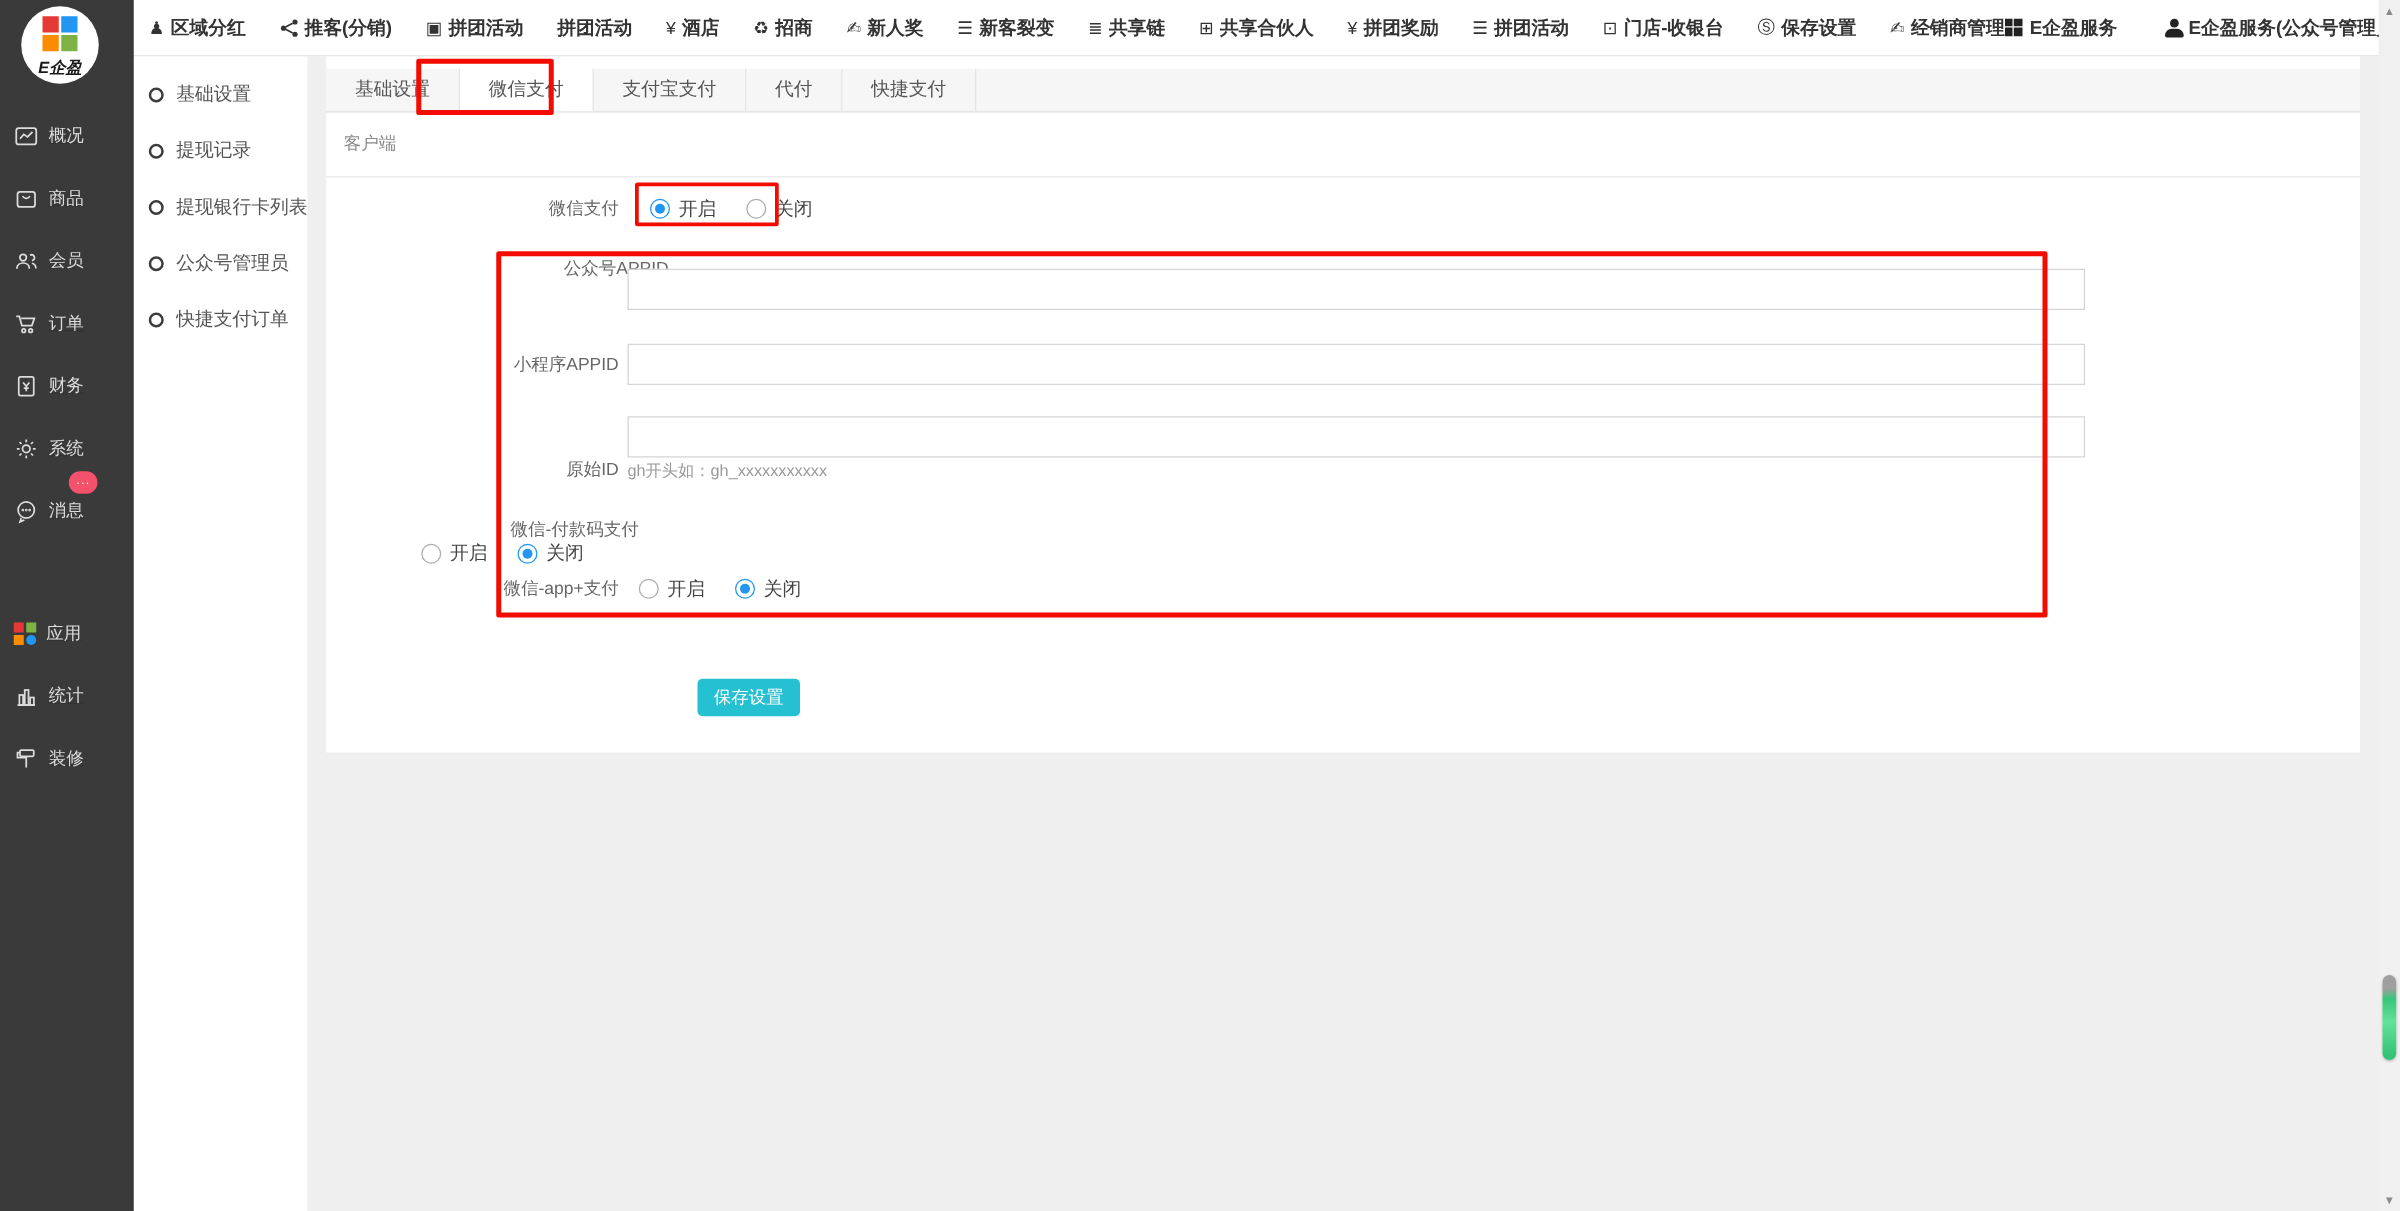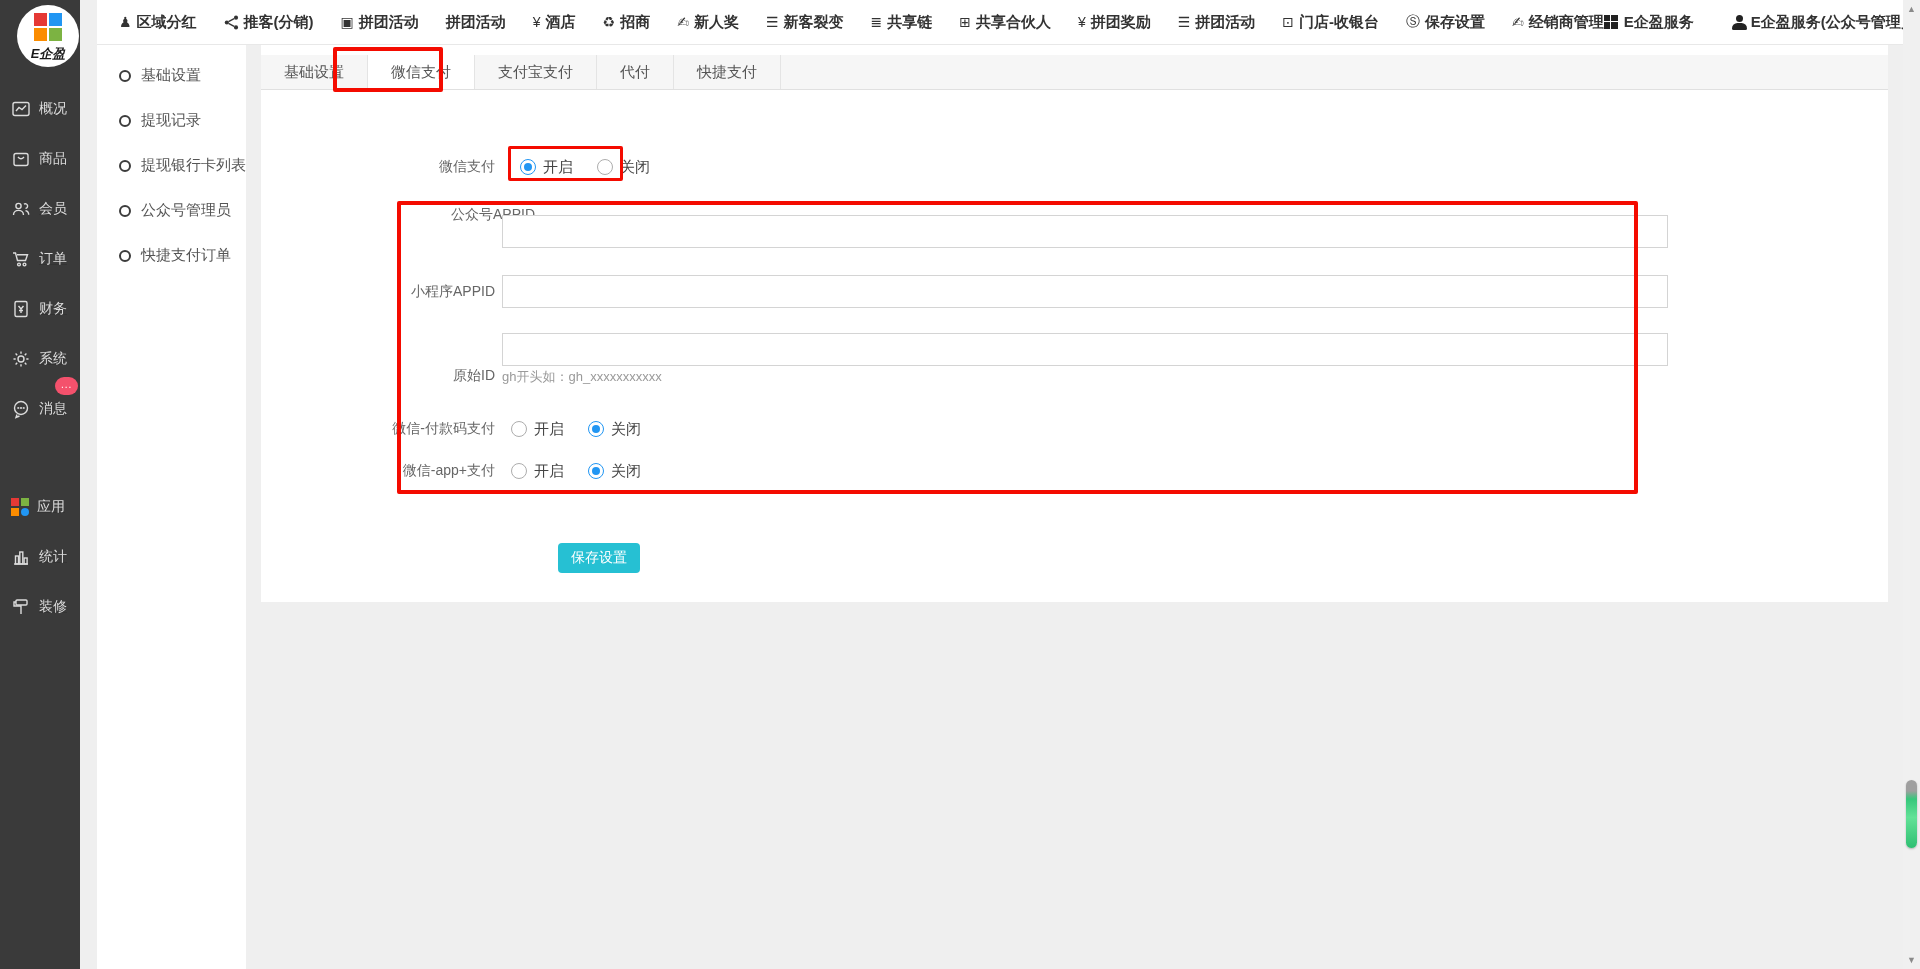--- a/index.html
+++ b/index.html
@@ -19,21 +19,21 @@
   .scroll-arrow { position:absolute; left:0; width:17px; text-align:center; color:#8a8a8a; font-size:9px; line-height:14px; }
   .scroll-arrow.up { top:2px; }
   .scroll-arrow.down { bottom:2px; }
   .scroll-thumb {
     position:absolute; left:3px; top:780px; width:11px; height:68px; border-radius:6px;
     background:linear-gradient(180deg,#9f9f9f 0%,#9f9f9f 16%,#37c77b 28%,#62e297 55%,#2fbf72 100%);
     box-shadow:0 1px 2px rgba(0,0,0,.25);
   }
   
   .sidebar {
-    position:absolute; left:0; top:0; width:80px; height:969px;
+    position:absolute; left:0; top:0; width:107px; height:969px;
     background:#3a3a3a; z-index:30;
   }
   .logo-circle {
     position:absolute; left:17px; top:5px; width:62px; height:62px; border-radius:50%;
     background:#fff; overflow:hidden;
   }
   .logo-grid { position:absolute; left:17px; top:8px; width:28px; height:28px;
     display:grid; grid-template-columns:13px 13px; grid-template-rows:13px 13px; gap:2px; }
   .logo-grid span:nth-child(1){background:#e53935;}
   .logo-grid span:nth-child(2){background:#2196f3;}
@@ -324,20 +324,23 @@
 <div class="content">
 
   <div class="tabbar">
     <div class="tab">基础设置</div>
     <div class="tab active">微信支付</div>
     <div class="tab">支付宝支付</div>
     <div class="tab">代付</div>
     <div class="tab">快捷支付</div>
   </div>
 
+  <div class="section-head">
+    <span>客户端</span>
+  </div>
 
   <div class="frow" style="left:0; top:108px; height:28px;">
     <span class="flabel">微信支付</span>
     <span class="radio-group" style="margin-left:25px;">
       <span class="radio-opt">
         <span class="radio checked"></span>
         <span>开启</span>
       </span>
       <span class="radio-opt">
         <span class="radio"></span>
@@ -355,21 +358,21 @@
     <span class="flabel">小程序APPID</span>
   </div>
   <input class="tinput" style="top: 230px;" value="">
 
   <div class="frow" style="left:0; top:296px; height:18px;margin-top:26px;">
     <span class="flabel">原始ID</span>
   </div>
   <input class="tinput" style="top: 288px;" value="">
   <div class="hint">gh开头如：gh_xxxxxxxxxxx</div>
 
-  <div class="frow" style="left:0; top:370px; height:28px;">
+  <div class="frow" style="left:16px; top:370px; height:28px;flex-direction:column;">
     <span class="flabel">微信-付款码支付</span>
     <span class="radio-group">
       <span class="radio-opt">
         <span class="radio"></span>
         <span>开启</span>
       </span>
       <span class="radio-opt">
         <span class="radio checked"></span>
         <span>关闭</span>
       </span>

